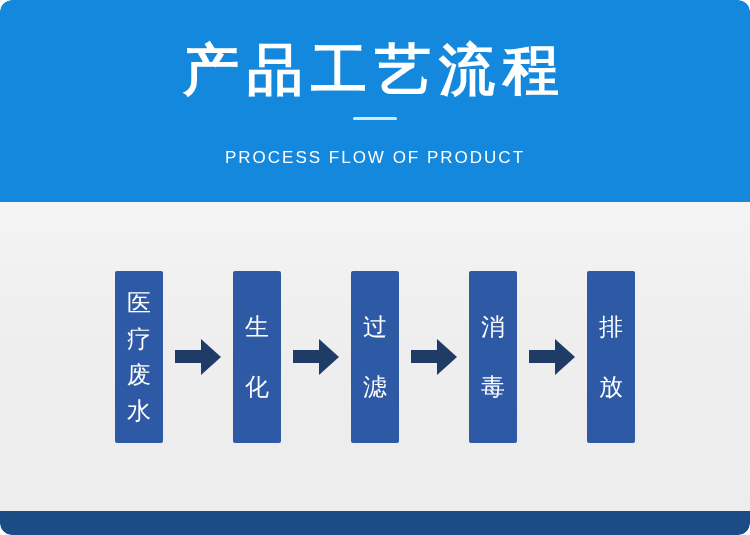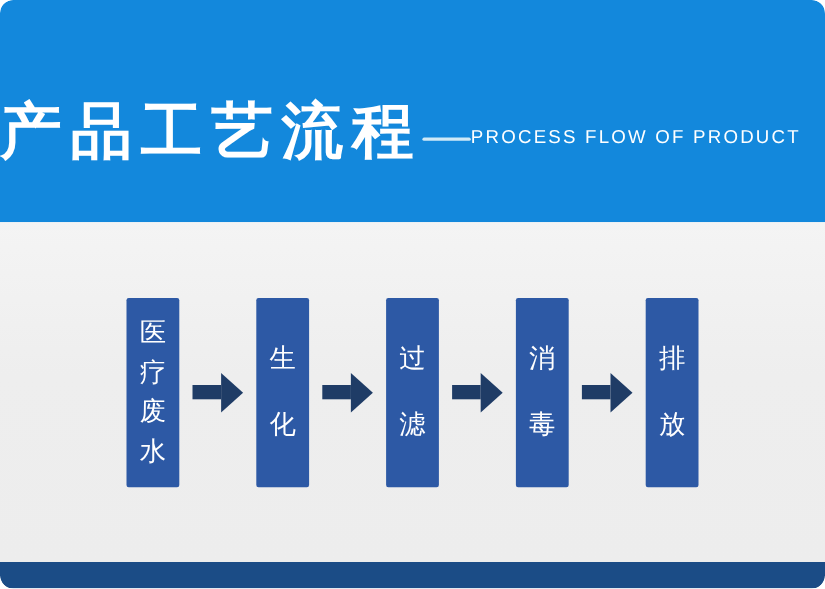--- a/index.html
+++ b/index.html
@@ -18,20 +18,21 @@
     overflow: hidden;
     display: flex;
     flex-direction: column;
   }
   
   .header {
     height: 202px;
     background: var(--header-bg, #1388dc);
     border-radius: 12px 12px 0 0;
     display: flex;
+    flex-direction: column;
     align-items: center;
     justify-content: flex-start;
     box-sizing: border-box;
     padding-top: 36px;
     color: #ffffff;
     text-align: center;
   }
   .page-title {
     font-size: 56px;
     font-weight: 700;
@@ -40,21 +41,21 @@
     color: #ffffff;
   }
   .title-divider {
     width: 44px;
     height: 3px;
     margin-top: 14px;
     background: var(--divider, rgba(255,255,255,0.75));
     border-radius: 2px;
   }
   .page-subtitle {
-    margin-top: 12px;
+    margin-top: 28px;
     font-size: 17px;
     font-weight: 400;
     letter-spacing: 2px;
     color: #ffffff;
   }
   
   .main {
     flex: 1;
     background: linear-gradient(180deg, #f4f4f4 0%, var(--body-bg, #eeeeee) 45%, #ededed 100%);
     display: flex;

